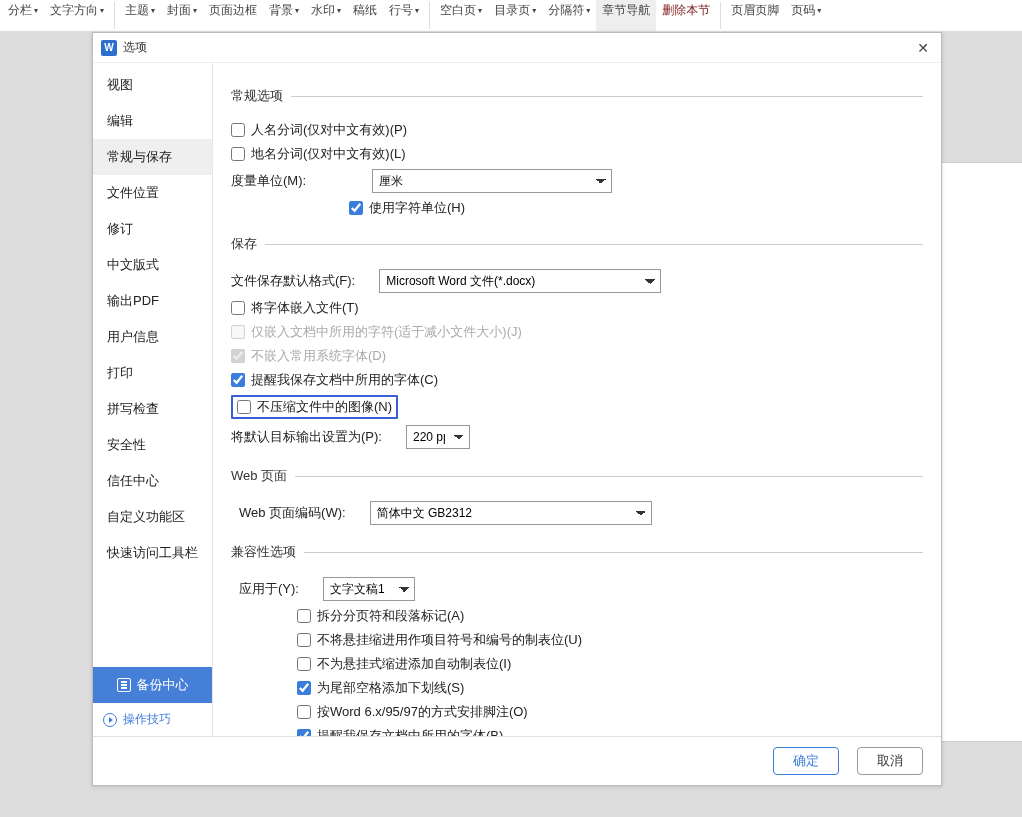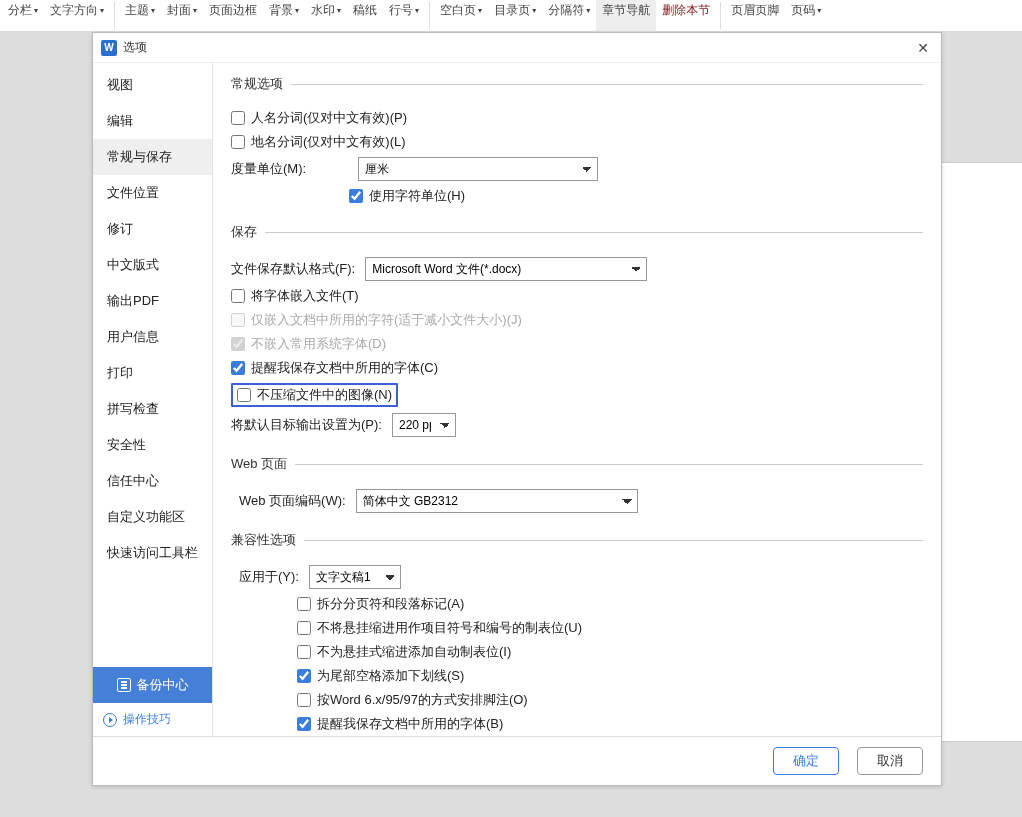--- a/index.html
+++ b/index.html
@@ -32,21 +32,21 @@
 .backup-icon { width:14px; height:14px; border:1.5px solid #fff; border-radius:2px; display:inline-flex; align-items:center; justify-content:center; }
 .backup-icon::after { content:""; width:6px; height:2px; background:#fff; box-shadow: 0 -3px 0 #fff, 0 3px 0 #fff; }
 .tips-row { display:flex; align-items:center; gap:6px; padding:8px 10px; color:#3b7ddd; font-size:12px; cursor:pointer; }
 .tips-icon { width:14px; height:14px; border:1.5px solid #3b7ddd; border-radius:50%; display:inline-flex; align-items:center; justify-content:center; }
 .tips-icon::after { content:""; border-left: 4px solid #3b7ddd; border-top: 3px solid transparent; border-bottom: 3px solid transparent; margin-left:2px; }
 
 .content { flex:1; padding: 12px 18px 12px 18px; overflow-y:auto; font-size:13px; color:#222; position:relative; }
 .content label { display:flex; align-items:center; gap:6px; margin: 6px 0; }
 fieldset { border:none; border-top: 1px solid #ccc; margin: 12px 0 0 0; padding: 10px 0 0 0; }
 legend { padding-right: 8px; font-size:13px; color:#333; }
-.row { display:flex; align-items:center; gap:10px; margin: 6px 0; }
+.row { display:flex; align-items:center; gap:24px; margin: 6px 0; }
 .indent { margin-left: 20px; }
 .indent2 { margin-left: 66px; }
 .disabled-text { color:#aaa; }
 select, .select { height: 24px; border:1px solid #999; background:#fff; padding: 0 24px 0 6px; font-size:12px; -webkit-appearance:none; appearance:none; background-image: linear-gradient(45deg, transparent 50%, #333 50%), linear-gradient(-45deg, transparent 50%, #333 50%); background-position: right 10px center, right 5px center; background-size: 5px 5px, 5px 5px; background-repeat:no-repeat; }
 input[type=checkbox] { width:14px; height:14px; accent-color:#3b7ddd; cursor:pointer; }
 input[type=checkbox]:disabled { accent-color:#aaa; }
 .highlight-box { border: 2px solid #3b5fd6; padding: 1px 4px; display:inline-flex; align-items:center; border-radius:1px; }
 .footer { border-top: 1px solid #e0e0e0; display:flex; align-items:center; justify-content:flex-end; padding: 10px 18px; gap: 18px; }
 .btn { border:1px solid #999; background:#fff; height:28px; width:66px; border-radius:4px; font-size:13px; cursor:pointer; display:flex; align-items:center; justify-content:center; }
 .btn.primary { border-color:#3b7ddd; color:#3b7ddd; }
@@ -146,21 +146,21 @@
         </div>
         <div class="tips-row">
           <span class="tips-icon"></span>
           <span>操作技巧</span>
         </div>
       </div>
     </div>
 
     <div class="content">
 
-      <fieldset style="margin-top:0;">
+      <fieldset style="margin-top:12px;">
         <legend>常规选项</legend>
         <label>
           <input type="checkbox" style="">
           <span>人名分词(仅对中文有效)(P)</span>
         </label>
         <label>
           <input type="checkbox" style="">
           <span>地名分词(仅对中文有效)(L)</span>
         </label>
         <div class="row">

